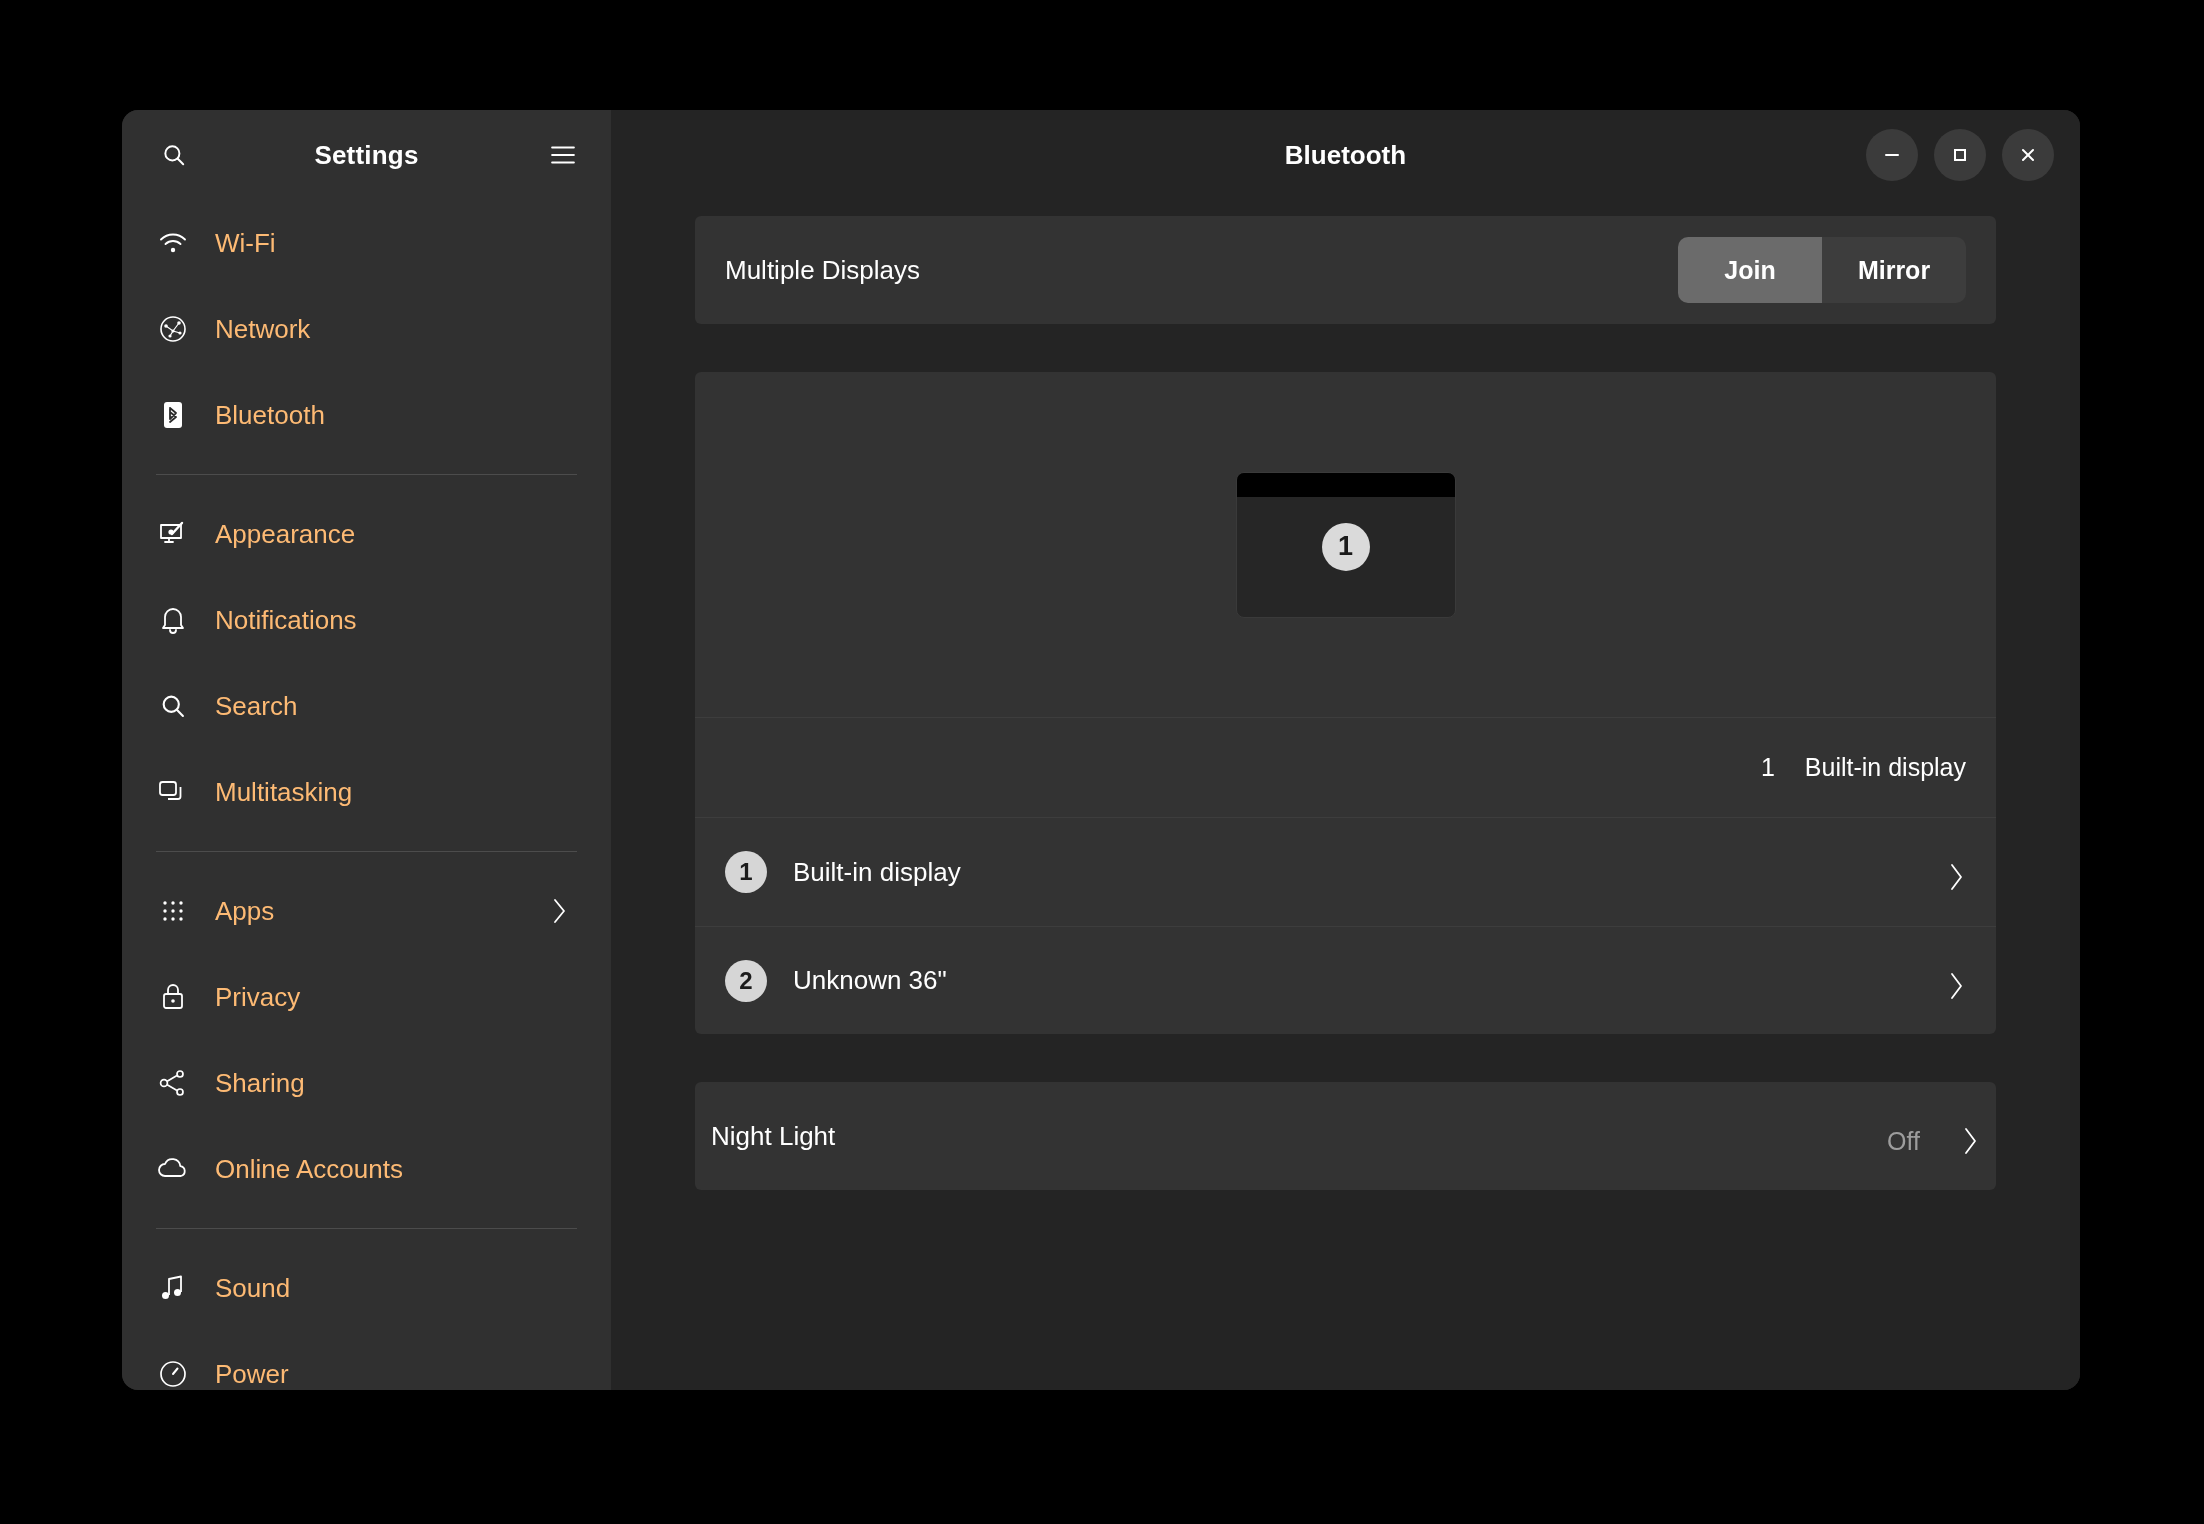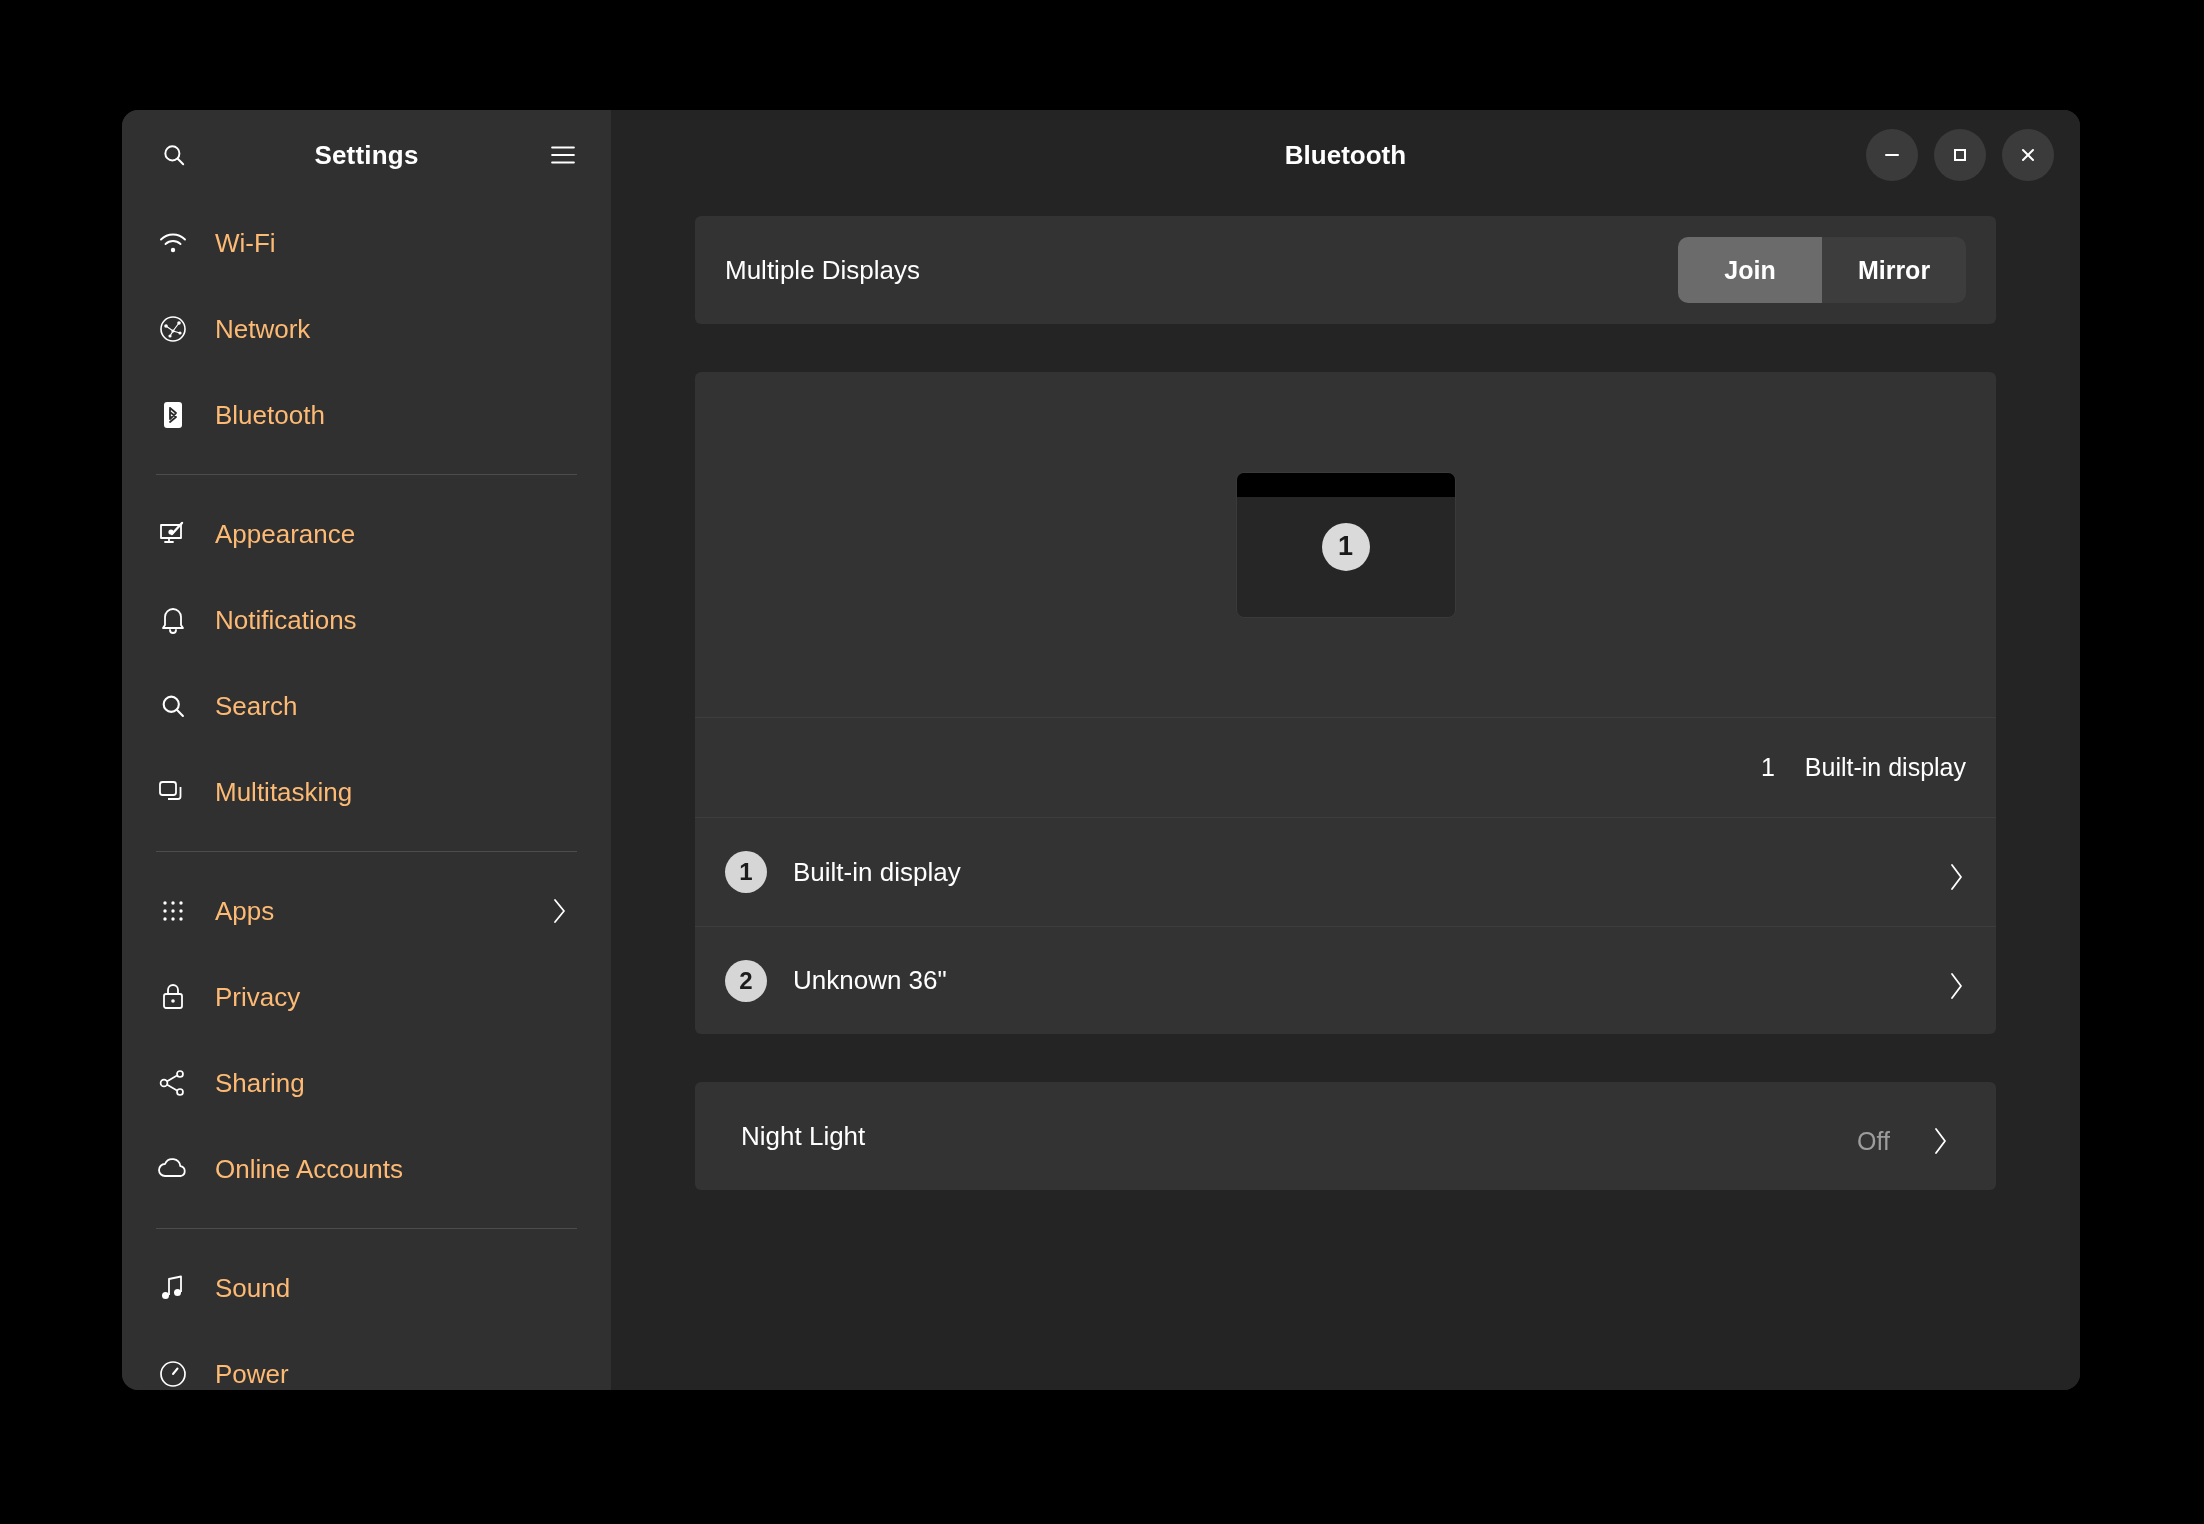--- a/index.html
+++ b/index.html
@@ -302,21 +302,21 @@
 
   .row-end { margin-left: auto; display: flex; align-items: center; gap: 40px; margin-top: 10px; }
 
   .val-muted { font-size: 25px; color: #9d9d9d; }
 
   
   .row-night {
     height: 108px;
     display: flex;
     align-items: center;
-    padding: 0 46px;
+    padding: 0 16px;
     cursor: pointer;
   }
 
   svg { display: block; }
 </style>
 </head>
 <body>
 
 <div class="window">
 

